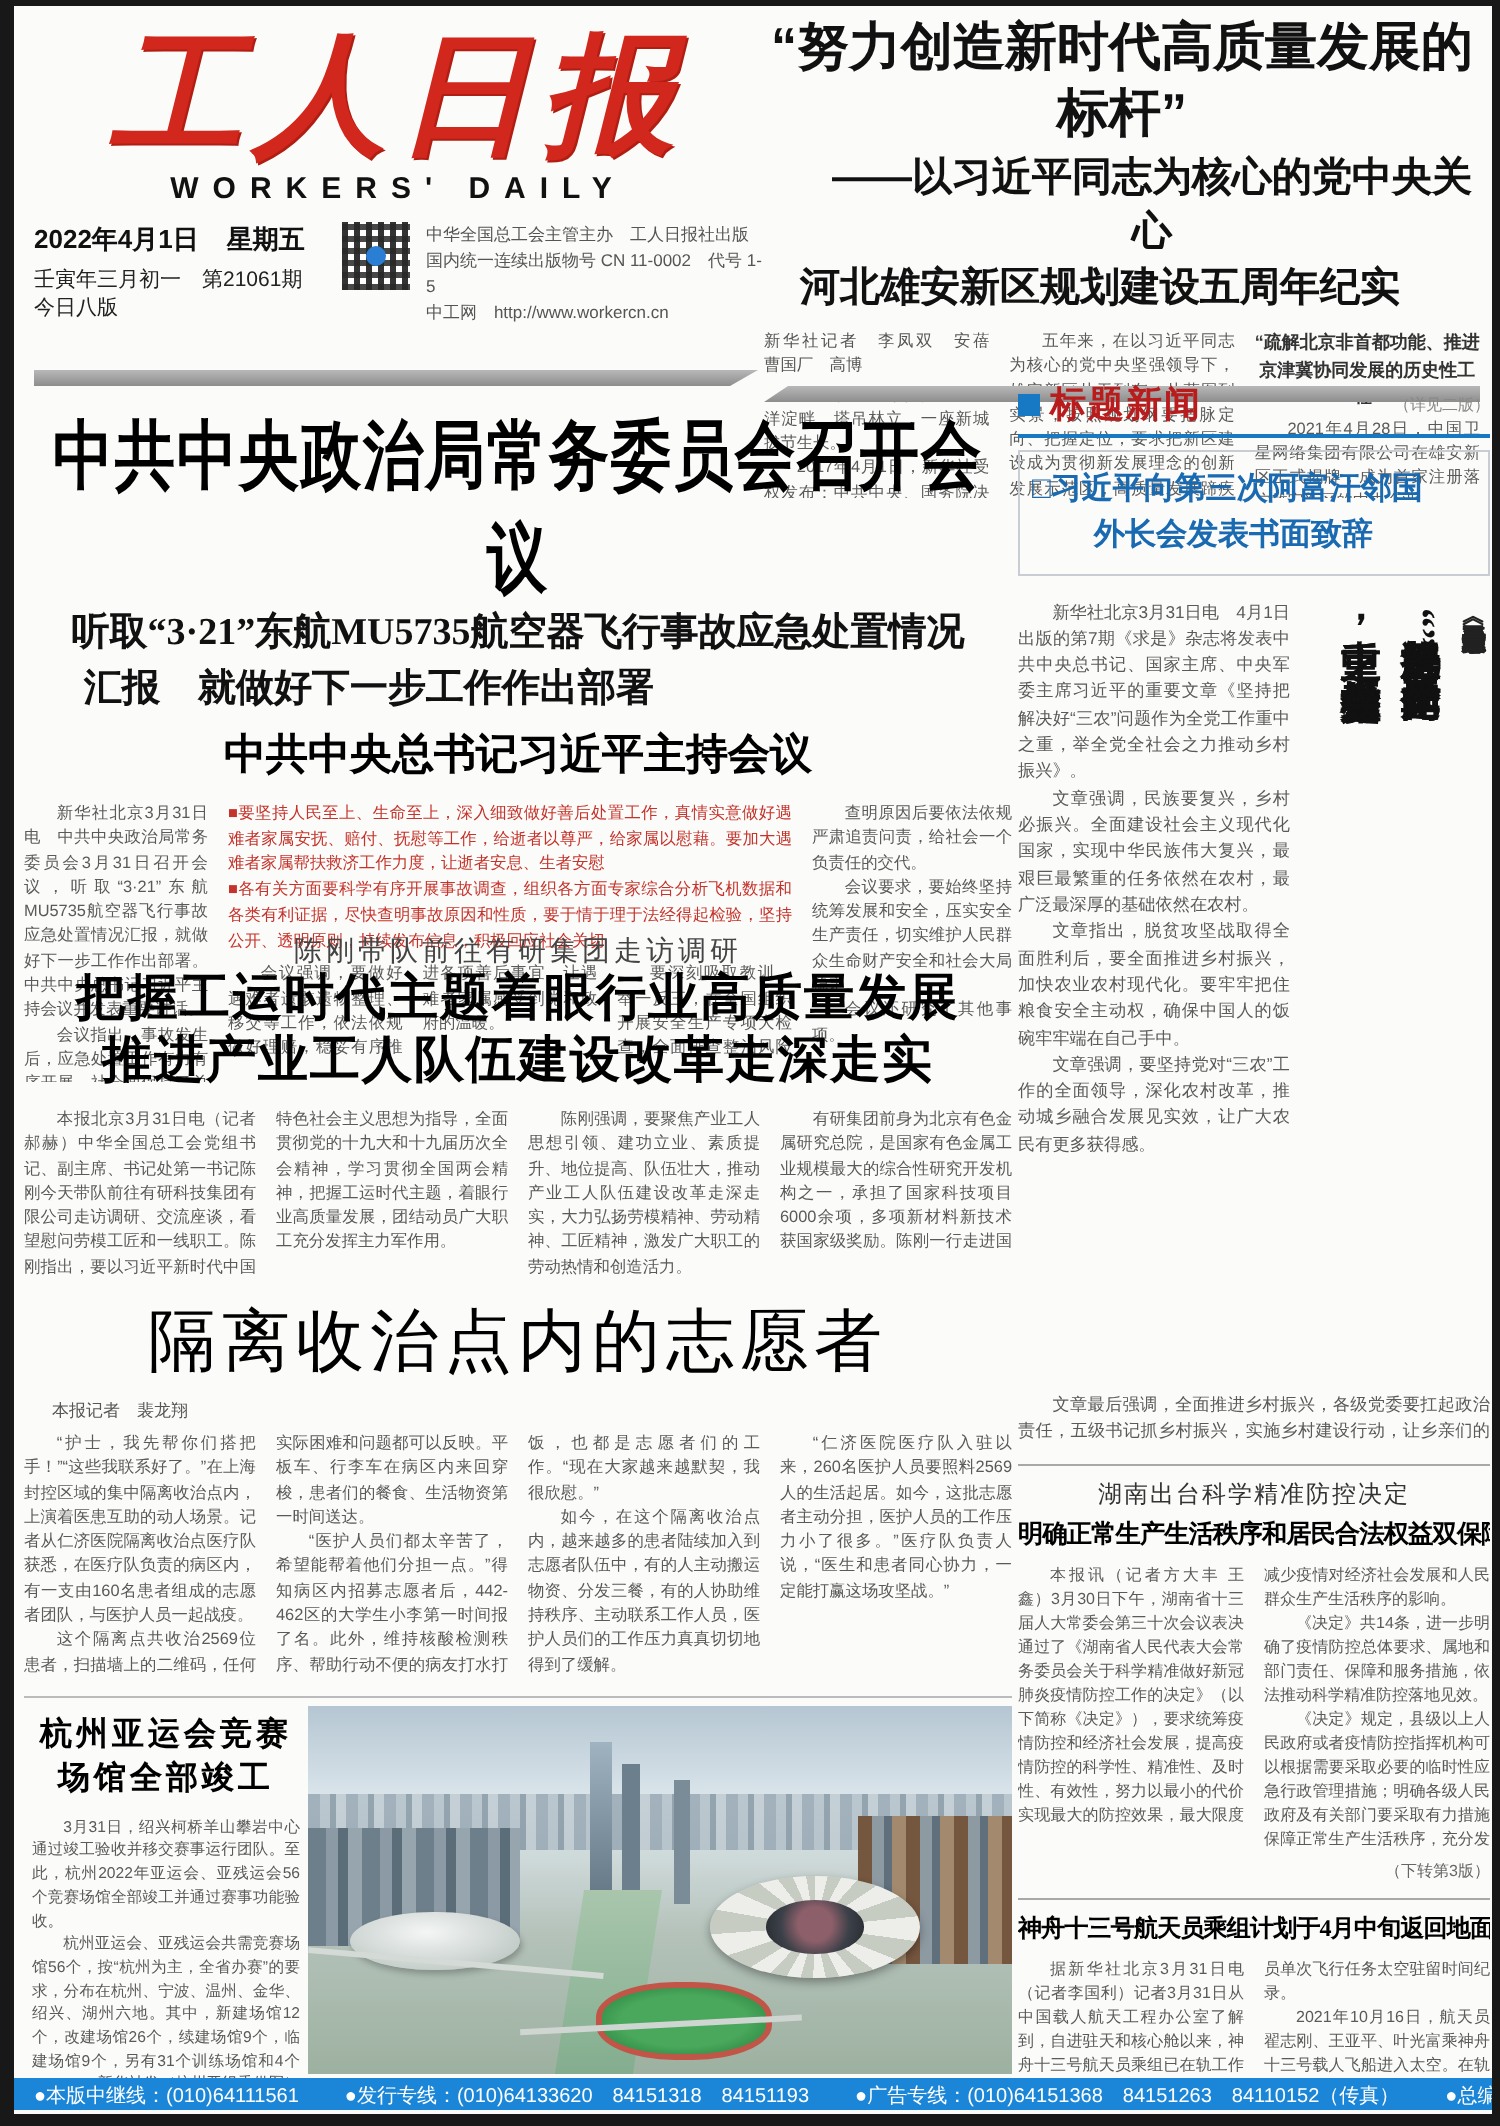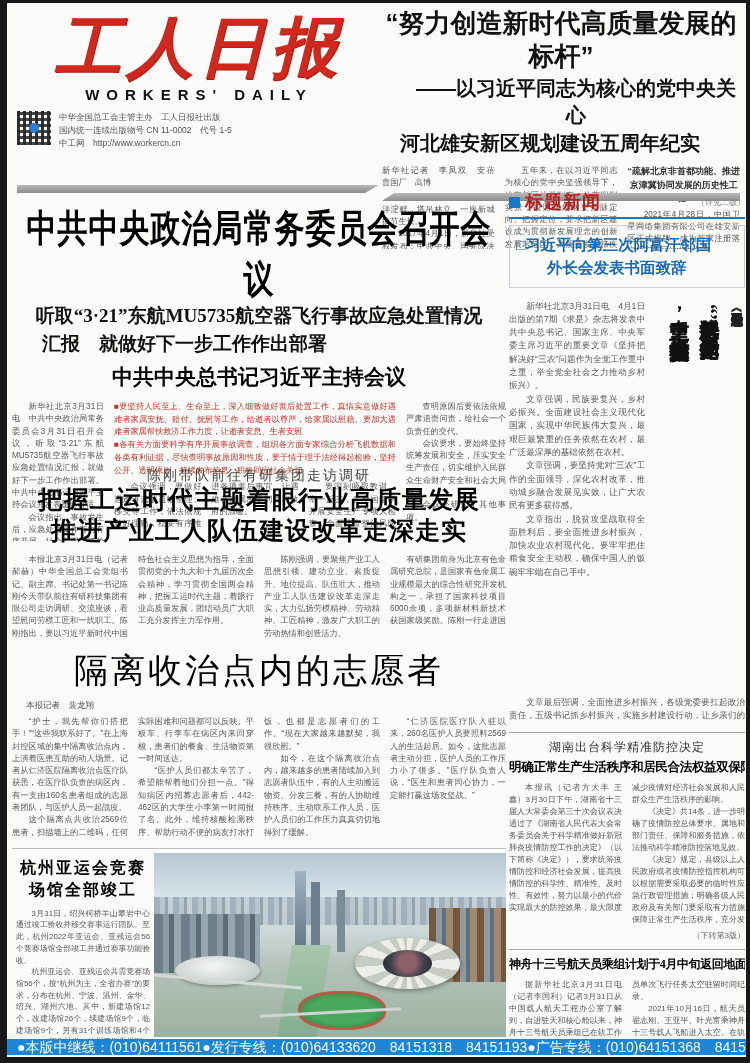--- a/index.html
+++ b/index.html
@@ -110,32 +110,36 @@
   .ph-stadium{left:57%;top:46%;width:30%;height:28%;border-radius:50%;
       background:repeating-conic-gradient(#edeee9 0 14deg,#c7ccc3 14deg 28deg);box-shadow:0 2px 5px rgba(0,0,0,.35);}
   .ph-stadium::after{content:"";position:absolute;inset:24% 27%;border-radius:50%;
       background:radial-gradient(circle at 50% 45%,#8c5f6a 0 30%,#3c4048 60%,#23262c);}
   .ph-field{left:41%;top:75%;width:25%;height:21%;border-radius:45%;
       background:radial-gradient(ellipse at 50% 50%,#4aa85c 0 55%,#3c9950 70%,#2f8443);border:3px solid #c05548;}
   .ph-road1{left:0;top:69%;width:42%;height:3px;background:#d4dad6;transform:rotate(5deg);}
   .ph-road2{left:30%;top:86%;width:40%;height:3px;background:#cfd6d2;transform:rotate(-3deg);}
   
   .footer{position:absolute;left:0;top:1036px;width:739px;height:16px;background:#1b86d8;color:#fff;
-          display:flex;align-items:flex-start;justify-content:space-between;padding:0 10px;font-size:14px;white-space:nowrap;overflow:hidden;}
+          display:flex;align-items:flex-end;justify-content:space-between;padding:0 10px;font-size:10px;white-space:nowrap;overflow:hidden;gap:23px;}
 </style>
 </head>
 <body>
 
 <div class="page">
  <div class="sheet">
 
   <div class="mast-left">
     <div class="brand">工人日报</div>
     <div class="brand-en">WORKERS'  DAILY</div>
     <div class="dateline">
+      <div class="date-col">
+        <div class="d1"><span>2022年4月1日</span><span class="wk">星期五</span></div>
+        <div class="d2"><span>壬寅年三月初一</span>　<span>第21061期</span>　<span>今日八版</span></div>
+      </div>
       <div class="qr"></div>
       <div class="pub">
         <div>中华全国总工会主管主办　工人日报社出版</div>
         <div>国内统一连续出版物号 CN 11-0002　代号 1-5</div>
         <div>中工网　http://www.workercn.cn</div>
       </div>
     </div>
     <div class="graybar bar-left"></div>
   </div>
 
@@ -203,22 +207,22 @@
       <div class="hn-item serif">
         <div>□习近平向第三次阿富汗邻国</div>
         <div class="hn-line2">外长会发表书面致辞</div>
       </div>
     </div>
 
     <div class="qiushi">
       <div class="q-body bodytext">
             <p>新华社北京3月31日电　4月1日出版的第7期《求是》杂志将发表中共中央总书记、国家主席、中央军委主席习近平的重要文章《坚持把解决好“三农”问题作为全党工作重中之重，举全党全社会之力推动乡村振兴》。</p>
             <p>文章强调，民族要复兴，乡村必振兴。全面建设社会主义现代化国家，实现中华民族伟大复兴，最艰巨最繁重的任务依然在农村，最广泛最深厚的基础依然在农村。</p>
+            <p>文章指出，脱贫攻坚战取得全面胜利后，要全面推进乡村振兴，加快农业农村现代化。要牢牢把住粮食安全主动权，确保中国人的饭碗牢牢端在自己手中。</p>
             <p>文章强调，要坚持党对“三农”工作的全面领导，深化农村改革，推动城乡融合发展见实效，让广大农民有更多获得感。</p>
-            <p>文章指出，脱贫攻坚战取得全面胜利后，要全面推进乡村振兴，加快农业农村现代化。要牢牢把住粮食安全主动权，确保中国人的饭碗牢牢端在自己手中。</p>
           </div>
       <div class="q-vert">
         <div class="qv-big">重中之重，举全党全社会之力推动乡村振兴</div>
         <div class="qv-big">坚持把解决好“三农”问题作为全党工作</div>
         <div class="qv-k">《求是》杂志发表习近平总书记重要文章</div>
       </div>
     </div>
     <div class="q-tail bodytext">
           <p>文章最后强调，全面推进乡村振兴，各级党委要扛起政治责任，五级书记抓乡村振兴，实施乡村建设行动，让乡亲们的日子越过越红火。</p>
         </div>

